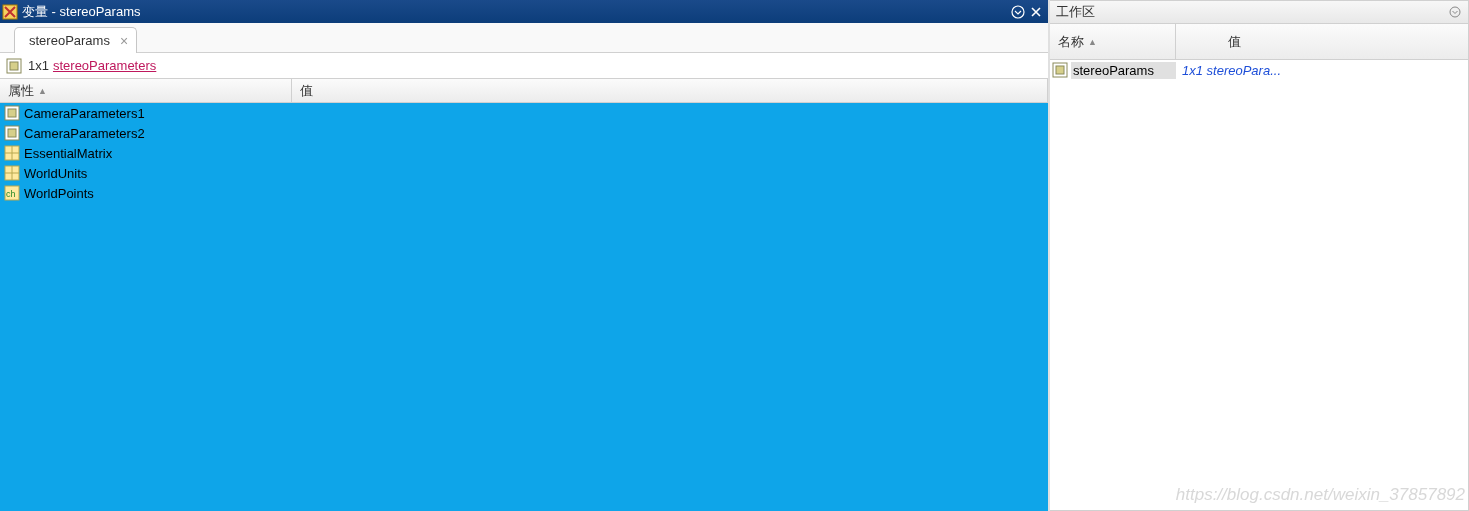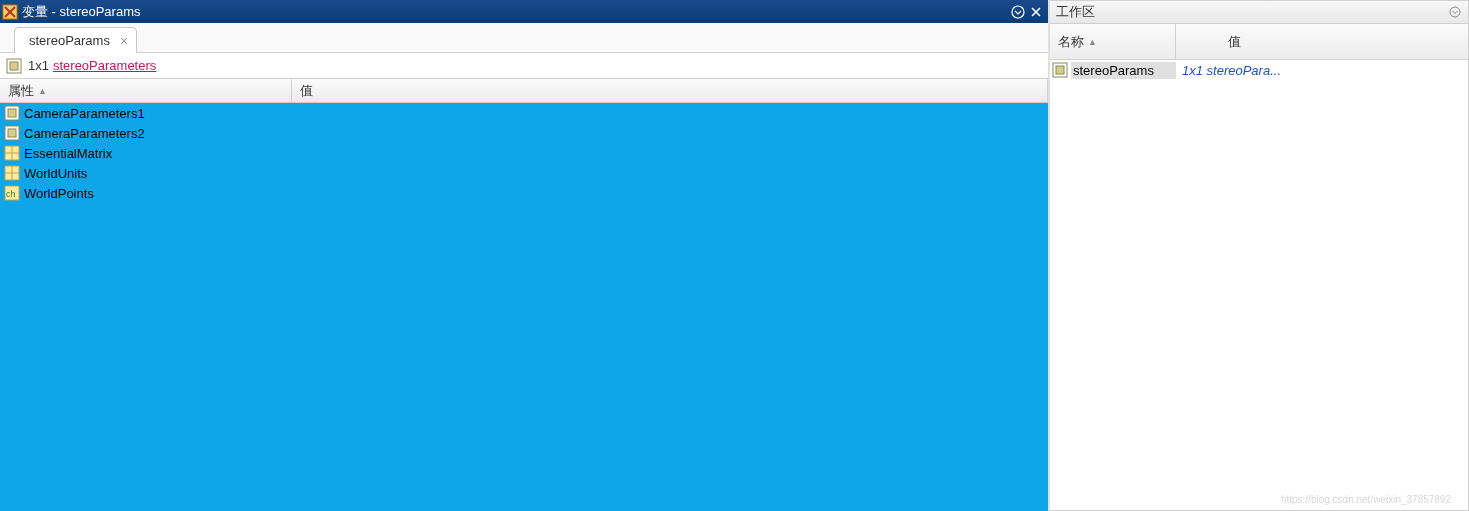--- a/index.html
+++ b/index.html
@@ -50,21 +50,21 @@
 .rh-cell { display: flex; align-items: center; padding: 0 8px; border-right: 1px solid #d0d0d0; color: #333; }
 .rh-cell.name { width: 126px; }
 .rh-cell.val { flex: 1; border-right: none; }
 
 .right-body { flex: 1; background: #fff; }
 .ws-row { height: 20px; display: flex; align-items: center; }
 .ws-icon { width: 16px; height: 16px; margin: 0 3px 0 2px; }
 .ws-name { width: 105px; background: #e0e0e0; padding: 1px 2px; font-size: 13px; color: #000; }
 .ws-val { flex: 1; padding-left: 6px; font-style: italic; color: #1d4ed8; font-size: 13px; }
 
-.watermark { position: absolute; right: 18px; bottom: 6px; color: #d8d8d8; font-size: 10px; font-family: Arial, sans-serif; pointer-events: none; }
+.watermark { position: absolute; right: 4px; bottom: 6px; color: #d8d8d8; font-size: 17px; font-family: Arial, sans-serif; pointer-events: none; font-style: italic; }
 </style>
 </head>
 <body>
 
 <div class="left-panel">
 
   <div class="titlebar">
     <span class="app-icon">
       <svg width="16" height="16">
           <rect x="1" y="1" width="14" height="14" fill="#f5d060" stroke="#b08000"></rect>

